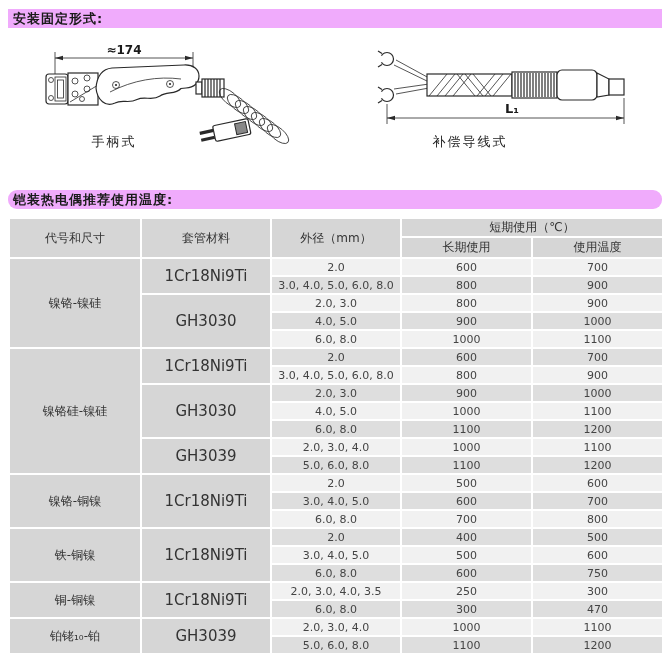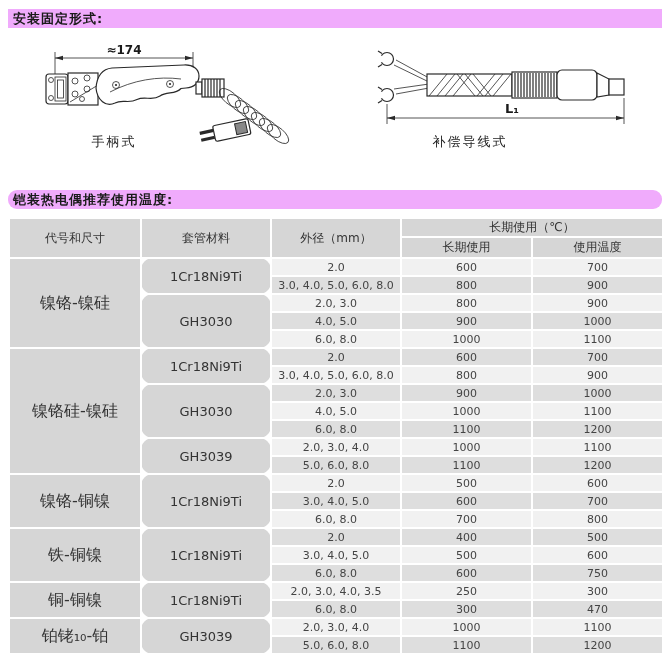--- a/index.html
+++ b/index.html
@@ -60,24 +60,24 @@
     background: #d6d6d6;
     font-weight: normal;
     color: #333;
     font-size: 12px;
   }
   thead tr.h1 th { height: 17px; }
   thead tr.h2 th { height: 21px; }
   tbody tr { height: 18px; }
   td.group-cell, td.material-cell {
     background: #d6d6d6;
-    font-size: 16px;
+    font-size: 12px;
     color: #333;
   }
-  td.material-cell { font-size: 13px; border-radius: 12px; }
+  td.material-cell { font-size: 15px; }
   td.data-cell { font-size: 11px; color: #444; }
   td.light { background: #f1f1f1; }
   td.dark  { background: #dedede; }
 
   svg .ln { stroke: #2a2a2a; stroke-width: 1.2; fill: none; }
   svg .thin { stroke: #2a2a2a; stroke-width: 0.8; fill: none; }
   svg .part { stroke: #2a2a2a; stroke-width: 1.2; fill: #ffffff; }
   svg .fillDark { fill: #2a2a2a; stroke: none; }
   svg text { font-family: "DejaVu Sans", sans-serif; fill: #1a1a1a; }
 </style>
@@ -207,21 +207,21 @@
         <col style="width:130px">
         <col style="width:130px">
       <col style="width:131px">
         <col style="width:131px">
     </colgroup>
     <thead>
       <tr class="h1">
         <th rowspan="2">代号和尺寸</th>
         <th rowspan="2">套管材料</th>
         <th rowspan="2">外径（mm）</th>
-        <th colspan="2">长期使用（℃）</th>
+        <th colspan="2">短期使用（℃）</th>
       </tr>
       <tr class="h2">
         <th>长期使用</th>
         <th>使用温度</th>
       </tr>
     </thead>
     <tbody>
         <tr>
           <td class="group-cell" rowspan="5">镍铬-镍硅</td>
           <td class="material-cell" rowspan="2">1Cr18Ni9Ti</td>

